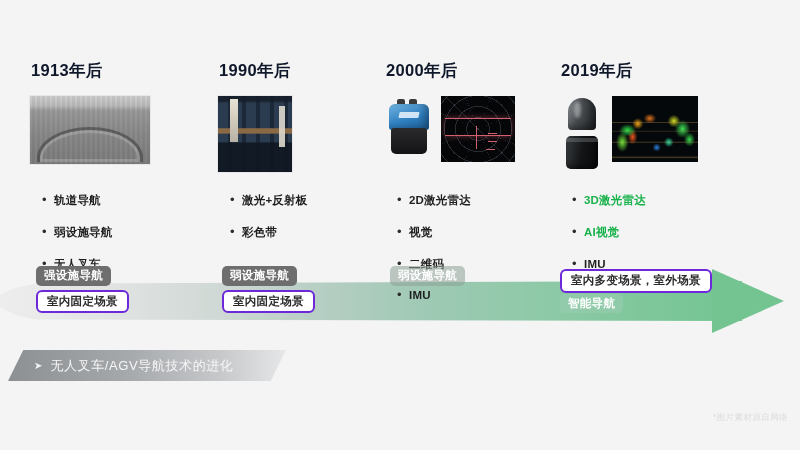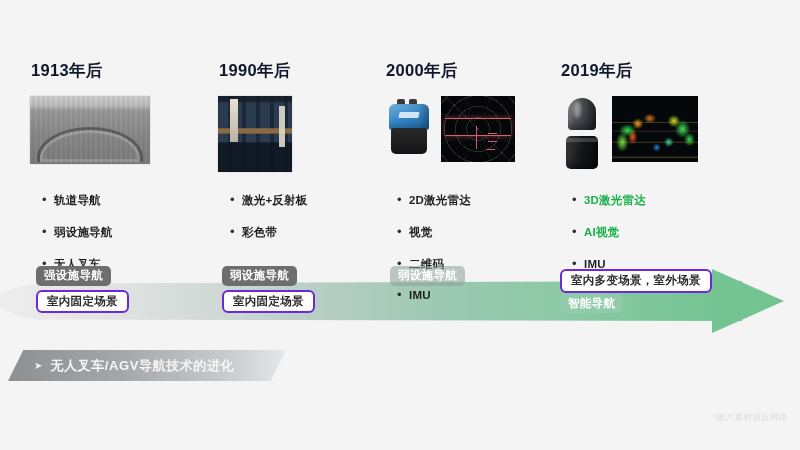--- a/index.html
+++ b/index.html
@@ -402,21 +402,21 @@
   }
   .caption .arrow-icon {
     margin-left: 26px;
     margin-right: 8px;
     font-size: 10px;
     color: #f2f2f2;
     line-height: 1;
   }
   .caption .caption-text {
     font-size: 13px;
-    font-weight: bold;
+    font-weight: normal;
     color: #f6f6f6;
     letter-spacing: 0.6px;
     white-space: nowrap;
   }
 
   
   .watermark {
     position: absolute;
     right: 12px;
     top: 412px;

